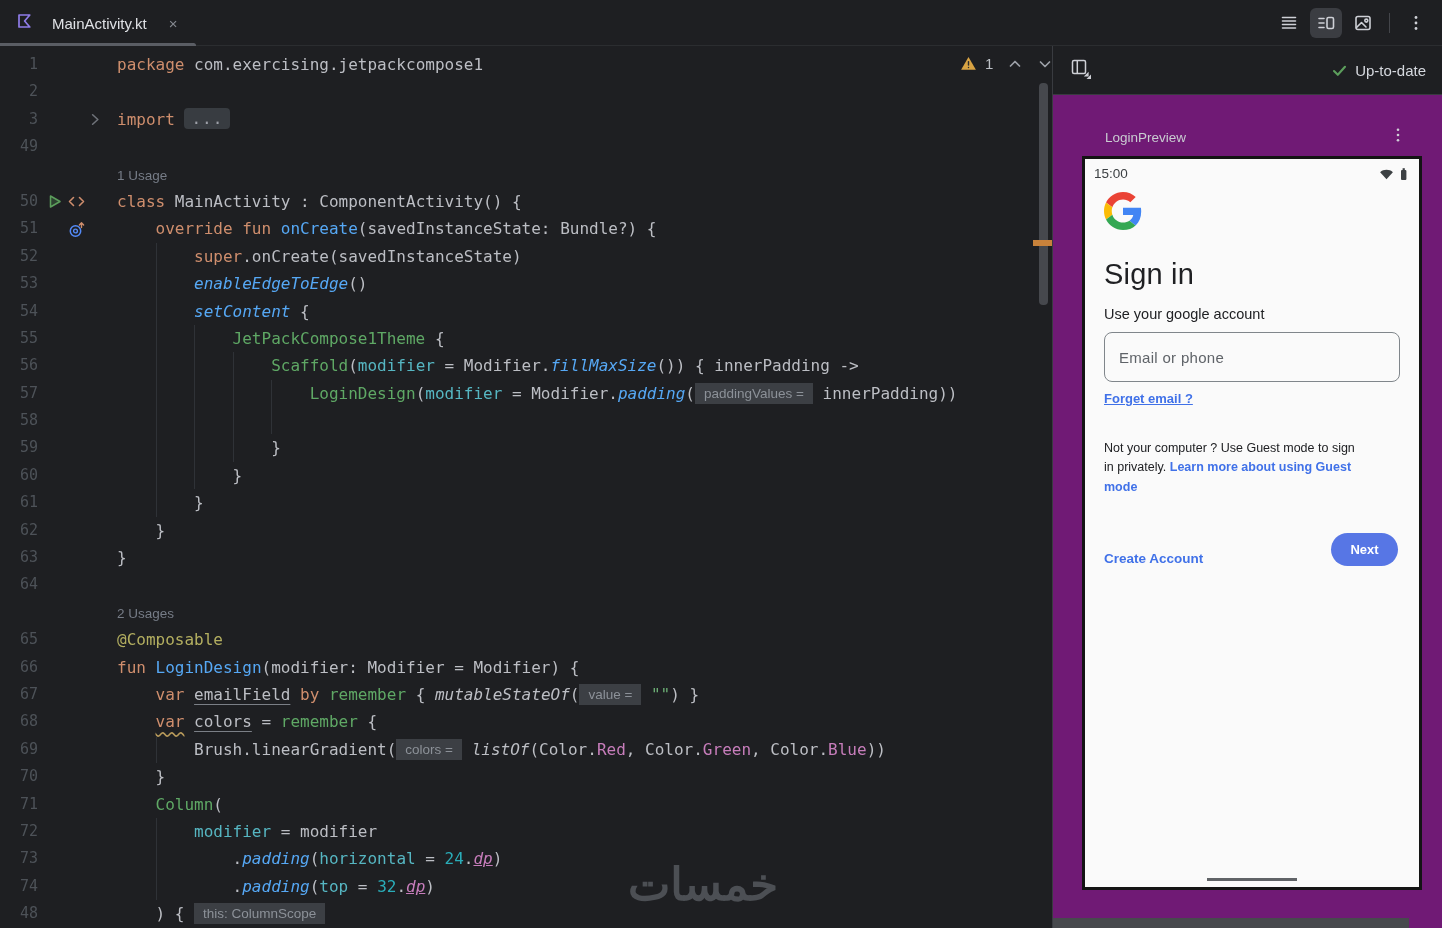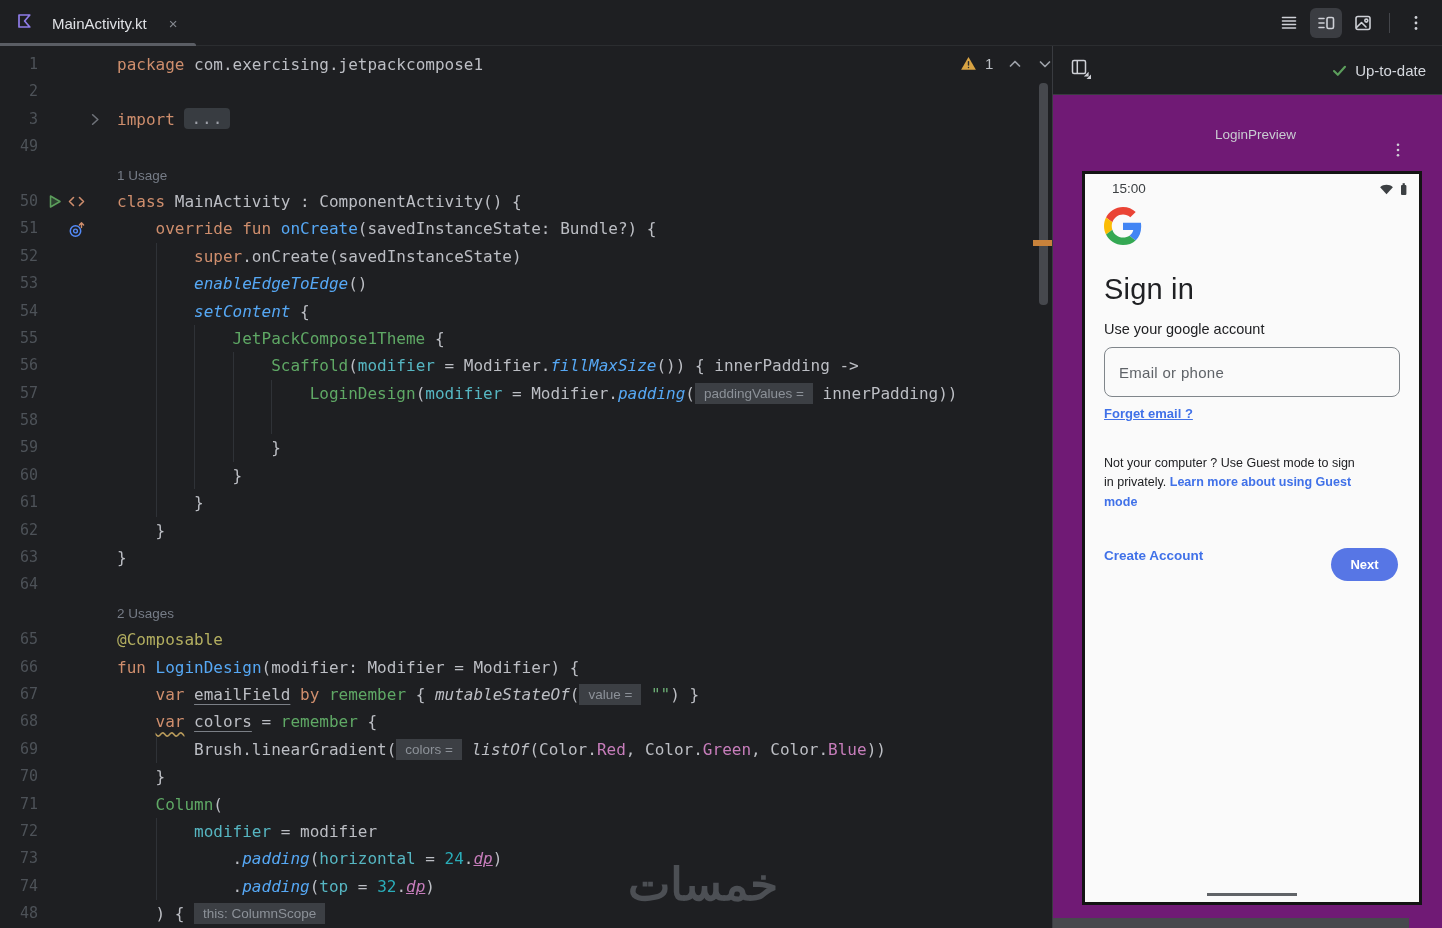--- a/index.html
+++ b/index.html
@@ -63,43 +63,43 @@
   .ed-scroll-mark  { position:absolute; left:1033px; top:240px; width:19px; height:6px;
                      background:#C8823B; }
 
   
   .panel { position:absolute; left:1052px; top:46px; width:390px; height:882px;
            background:#701a75; border-left:1px solid #393B40; }
   .panel-toolbar { height:49px; background:#1E1F22; border-bottom:1px solid #393B40;
                    display:flex; align-items:center; padding:0 16px; }
   .ptb-status { margin-left:auto; display:flex; align-items:center; gap:7px;
                 color:#D5D8DE; font-size:15px; }
-  .preview-title-row { display:flex; align-items:center; padding:0 36px 0 52px; margin-top:32px;flex-direction:column; }
+  .preview-title-row { display:flex; align-items:center; padding:0 36px 0 52px; margin-top:32px; }
   .preview-title { color:#C9CCD1; font-size:13.5px; }
   .preview-kebab { margin-left:auto; }
 
   .phone { position:relative; margin:9px 0 0 29px; width:340px; height:734px;
            background:#FAFAFA; border:3px solid #141414; }
-  .statusbar { display:flex; align-items:center; padding:7px 9px 0 27px; }
+  .statusbar { display:flex; align-items:center; padding:7px 9px 0 9px; }
   .status-time { color:#3C4043; font-size:13.5px; }
   .status-icons { margin-left:auto; display:flex; align-items:center; gap:3px; }
   .phone-body { padding:0 19px; }
   .glogo { margin-top:11px; }
   .signin-title { margin-top:24px; font-size:29px; color:#1F2023; letter-spacing:.2px; }
   .signin-sub { margin-top:15px; font-size:14.5px; color:#202124; }
   .email-field { margin-top:10px; width:296px; height:50px; border:1px solid #80868B;
                  border-radius:8px; display:flex; align-items:center; padding-left:14px;
                  background:#FAFAFA; }
   .email-placeholder { color:#5F6368; font-size:15px; letter-spacing:.3px; }
   .forget-link { display:inline-block; margin-top:9px; color:#4071E8; font-size:13px;
                  font-weight:bold; text-decoration:underline; }
   .guest-text { margin-top:32px; font-size:12.5px; color:#202124; line-height:1.55;
                 width:260px; }
   .guest-link { color:#4071E8; font-weight:bold; }
-  .cta-row { margin-top:36px; display:flex; align-items:flex-start; }
+  .cta-row { margin-top:36px; display:flex; align-items:flex-end; }
   .create-account { color:#4071E8; font-size:13.5px; font-weight:bold; }
   .next-btn { margin-left:auto; margin-right:2px; width:67px; height:33px; border-radius:17px;
               background:#5776E5; color:#FFFFFF; font-size:13px; font-weight:bold;
               display:flex; align-items:center; justify-content:center; border:none; }
   .gesture-bar { position:absolute; left:50%; transform:translateX(-50%); bottom:6px;
                  width:90px; height:3.5px; background:#606367; }
   .panel-hscroll { position:absolute; left:0; bottom:0; width:356px; height:10px;
                    background:#47494D; }
 
   .watermark { position:absolute; left:628px; top:858px; width:190px; text-align:left;

